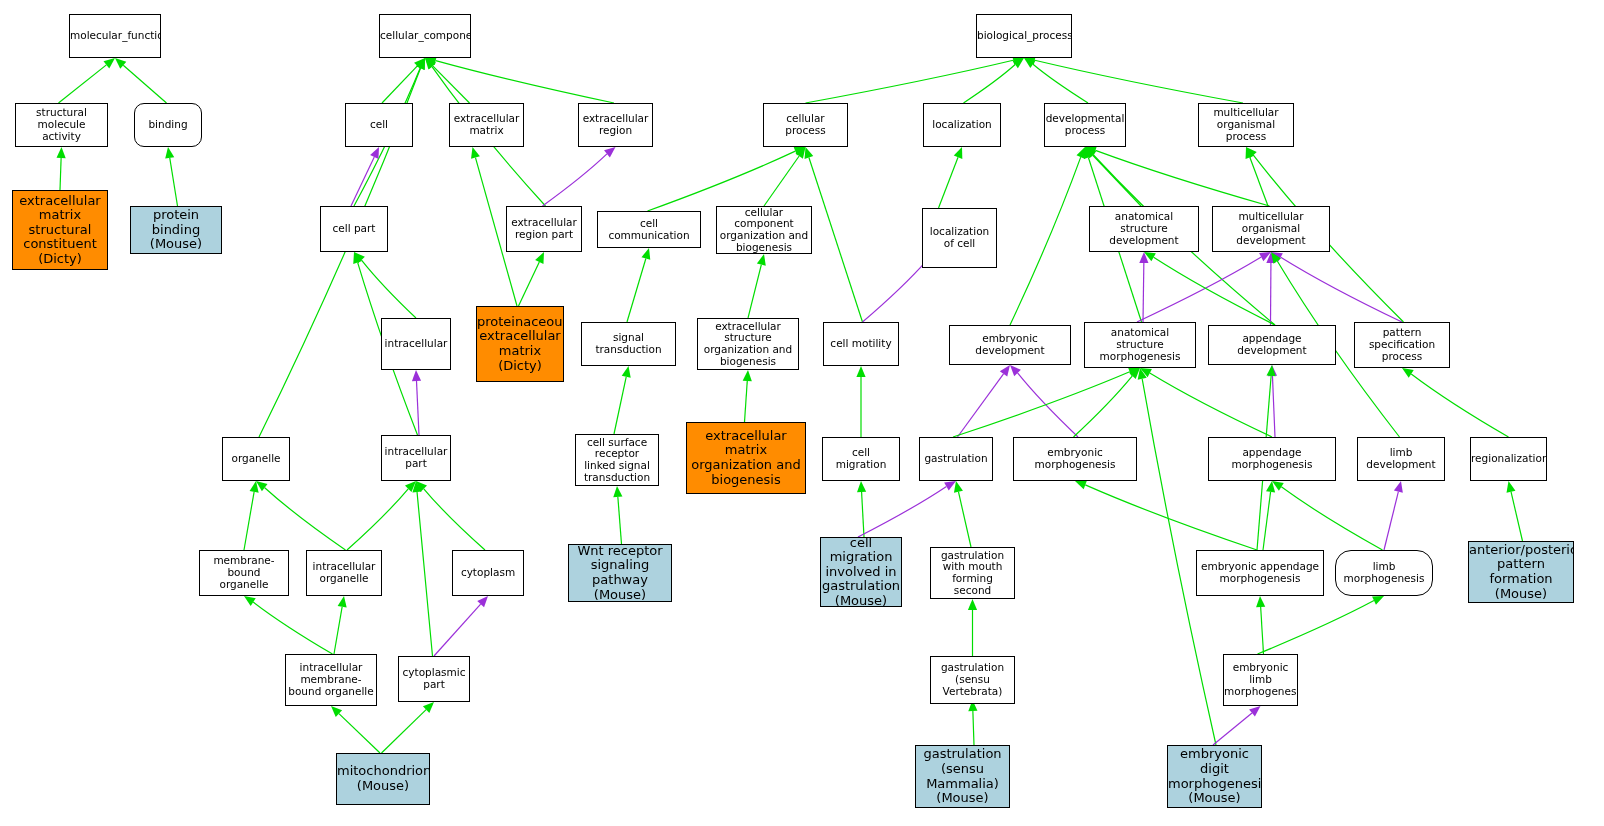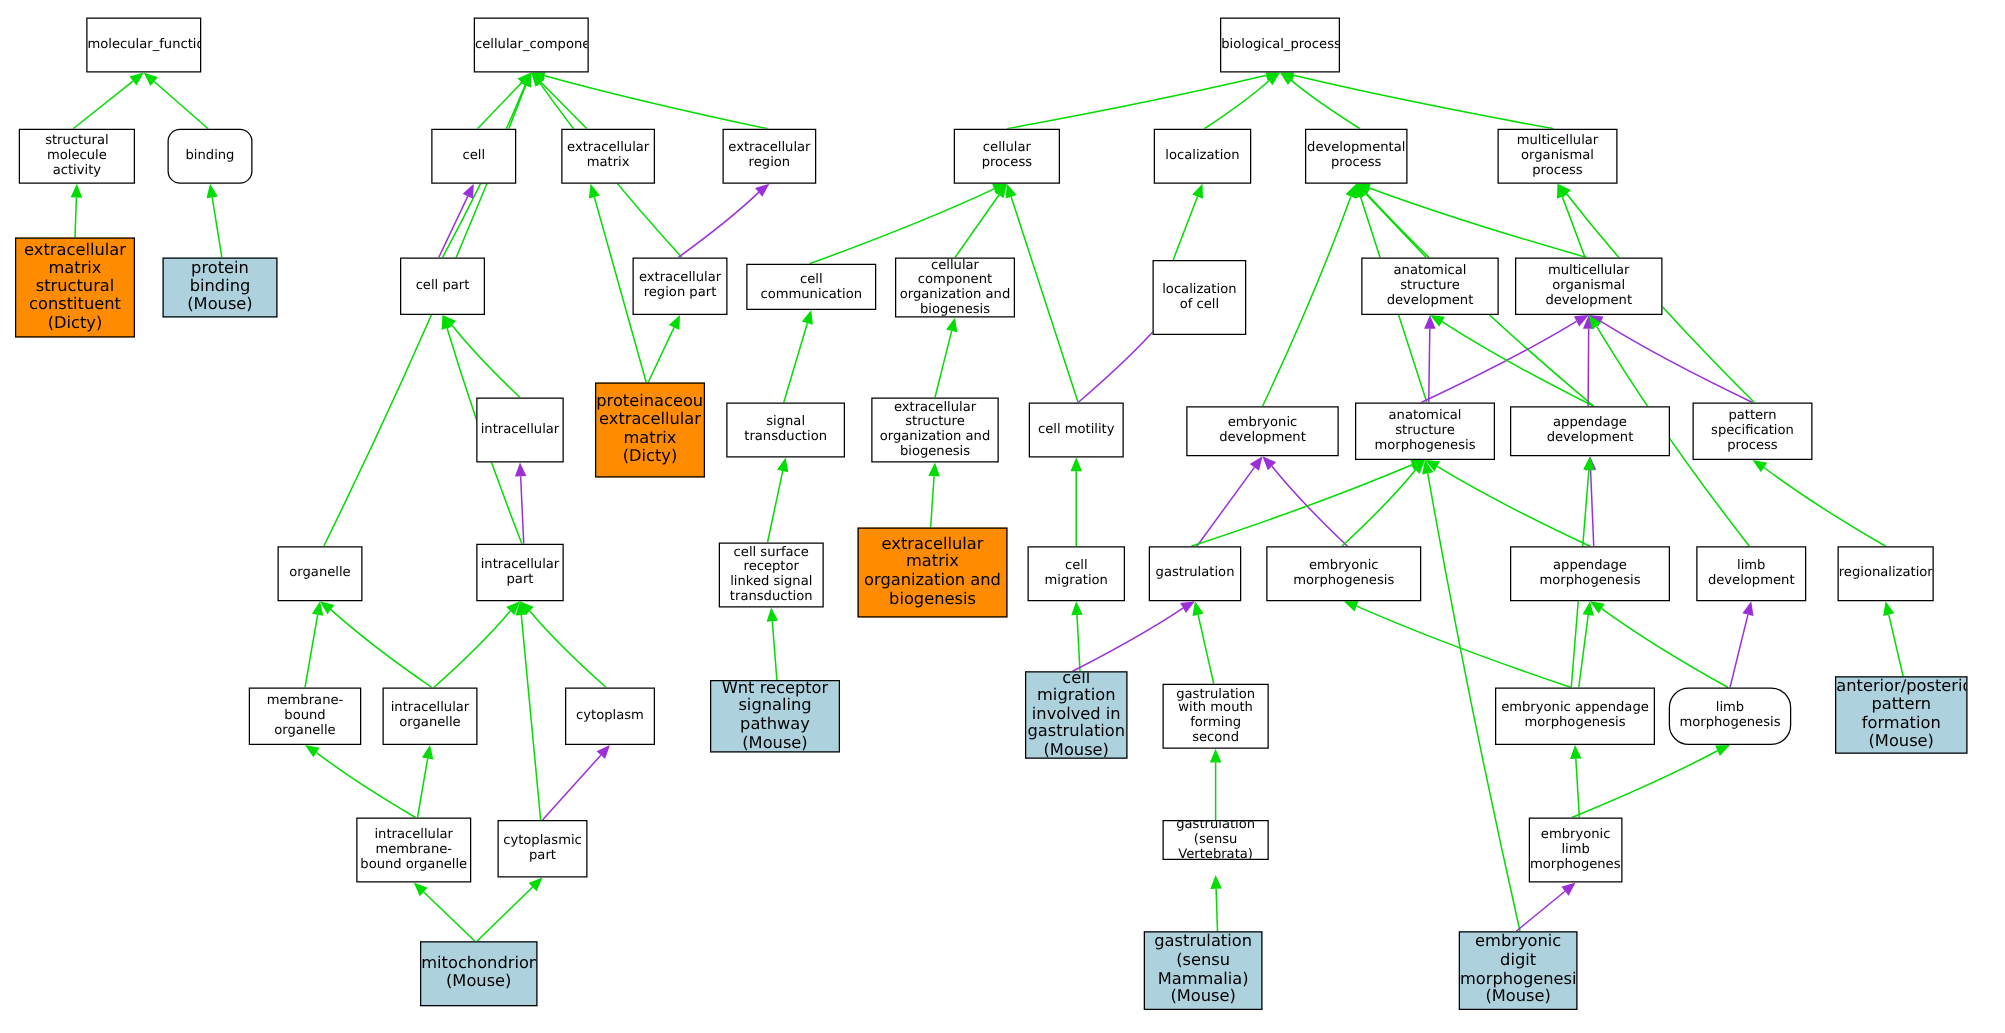--- a/index.html
+++ b/index.html
@@ -334,21 +334,21 @@
     </div>
     <div class="node mouse" style="left: 1468px; top: 541px; width: 106px; height: 62px; background: rgb(173, 210, 222); border-color: rgb(0, 0, 0);">
       <span class="lbl">anterior/posterior pattern formation (Mouse)</span>
     </div>
     <div class="node normal" style="left: 285px; top: 654px; width: 92px; height: 52px; background: rgb(255, 255, 255); border-color: rgb(0, 0, 0);">
       <span class="lbl">intracellular membrane-bound organelle</span>
     </div>
     <div class="node normal" style="left: 398px; top: 656px; width: 72px; height: 46px; background: rgb(255, 255, 255); border-color: rgb(0, 0, 0); justify-content: center;">
       <span class="lbl">cytoplasmic part</span>
     </div>
-    <div class="node normal" style="left: 930px; top: 656px; width: 85px; height: 32px; background: rgb(255, 255, 255); border-color: rgb(0, 0, 0);">
+    <div class="node normal" style="left: 930px; top: 656px; width: 85px; height: 48px; background: rgb(255, 255, 255); border-color: rgb(0, 0, 0);">
       <span class="lbl">gastrulation (sensu Vertebrata)</span>
     </div>
     <div class="node normal" style="left: 1223px; top: 654px; width: 75px; height: 52px; background: rgb(255, 255, 255); border-color: rgb(0, 0, 0);">
       <span class="lbl">embryonic limb morphogenesis</span>
     </div>
     <div class="node mouse" style="left: 336px; top: 753px; width: 94px; height: 52px; background: rgb(173, 210, 222); border-color: rgb(0, 0, 0);">
       <span class="lbl">mitochondrion (Mouse)</span>
     </div>
     <div class="node mouse" style="left: 915px; top: 745px; width: 95px; height: 63px; background: rgb(173, 210, 222); border-color: rgb(0, 0, 0);">
       <span class="lbl">gastrulation (sensu Mammalia) (Mouse)</span>

